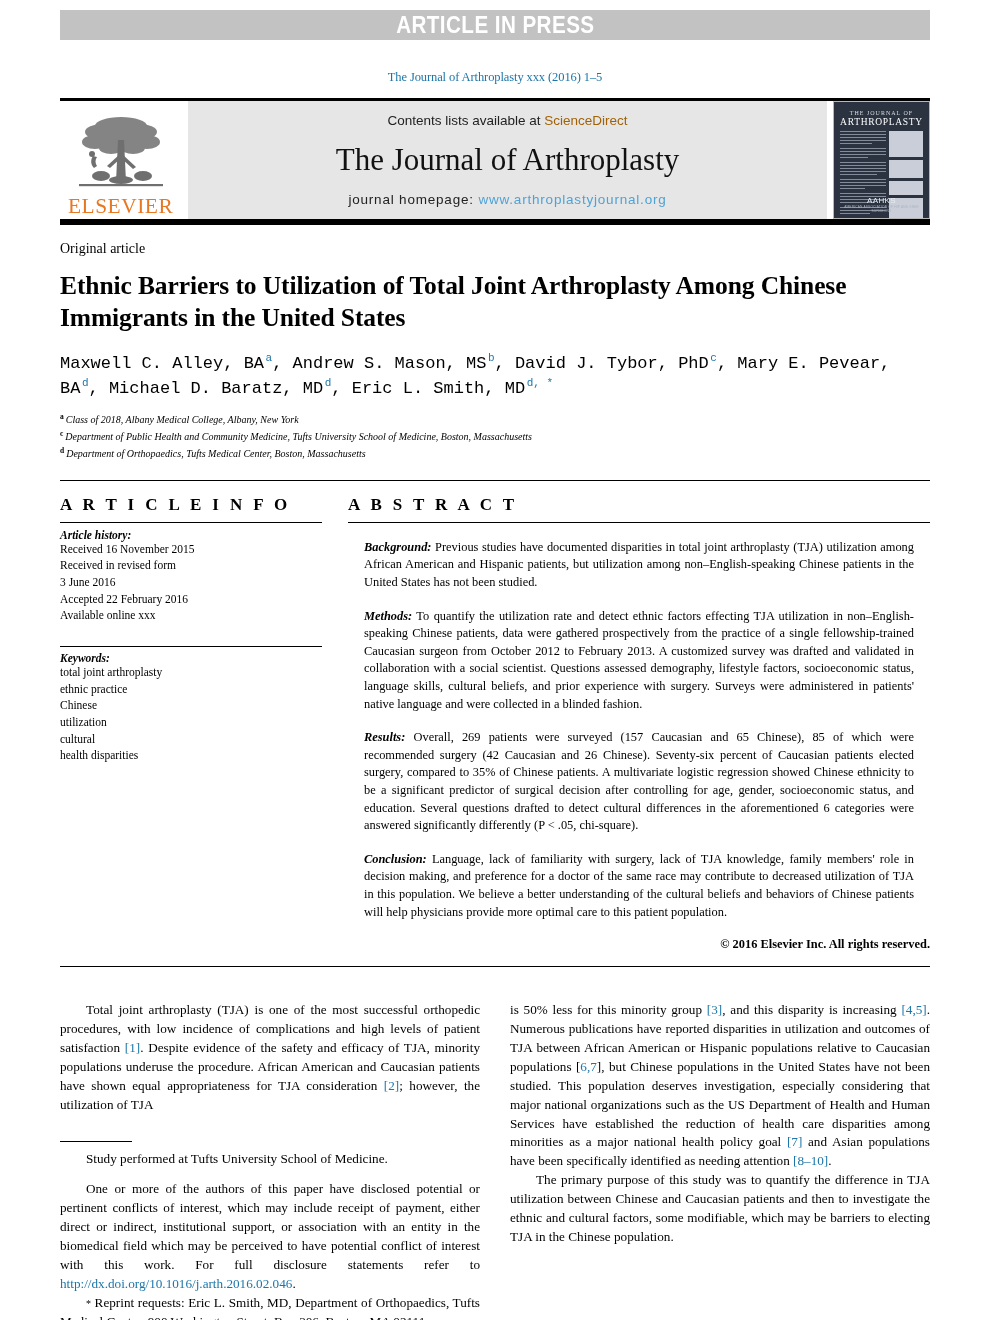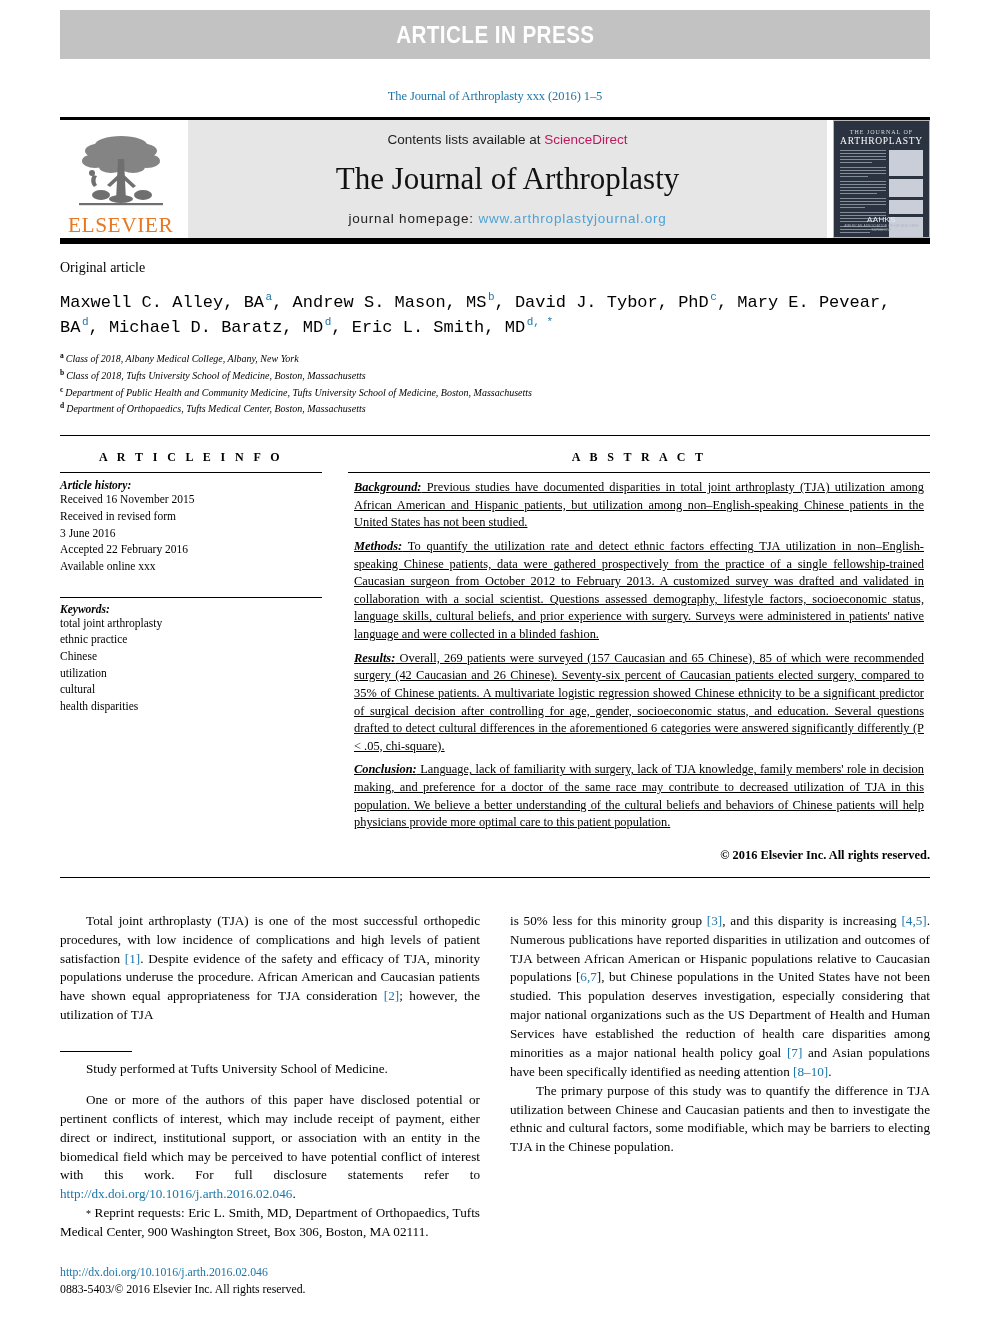--- a/index.html
+++ b/index.html
@@ -19,21 +19,21 @@
     width: 990px;
     height: 1320px;
     position: relative;
     box-sizing: border-box;
     padding: 0 60px;
   }
 
   
   .aip-banner {
     margin: 10px 0 0 0;
-    height: 49px;
+    height: 30px;
     background: #c2c2c2;
     display: flex;
     align-items: center;
     justify-content: center;
   }
   .aip-banner .aip-text {
     color: #ffffff;
     font-family: "Liberation Sans", sans-serif;
     font-weight: bold;
     font-size: 24px;
@@ -97,21 +97,21 @@
     padding: 12px 0 12px 0;
     box-sizing: border-box;
     margin: 0 6px;
   }
   .contents-line {
     font-family: "Liberation Sans", sans-serif;
     font-size: 13.5px;
     color: #222;
   }
   .contents-line .sd {
-    color: #be185d;
+    color: #a16207;
   }
   .journal-title {
     font-family: "Liberation Serif", serif;
     font-size: 31px;
     color: #111;
     letter-spacing: 0px;
   }
   .homepage-line {
     font-family: "Liberation Sans", sans-serif;
     font-size: 13.5px;
@@ -245,23 +245,22 @@
     box-sizing: border-box;
   }
   .col-abstract {
     flex: 1 1 auto;
     padding-left: 8px;
     box-sizing: border-box;
   }
   .sec-head {
     font-family: "Liberation Serif", serif;
     font-weight: bold;
-    font-size: 12px;
+    font-size: 17px;
     letter-spacing: 3.4px;
-    text-align: center;
   }
   .thin-rule {
     border-top: 1.5px solid #000;
     margin-top: 7px;
     margin-bottom: 6px;
   }
   .history-label, .kw-label {
     font-style: italic;
     font-weight: bold;
     font-size: 11.5px;
@@ -271,21 +270,21 @@
     line-height: 1.45;
   }
   .kw-block { margin-top: 22px; }
   .kw-block .thin-rule { margin-bottom: 5px; }
 
   .abstract-body {
     font-size: 12.4px;
     line-height: 1.42;
     text-align: justify;
   }
-  .abstract-body p { margin: 6px; text-decoration: underline; }
+  .abstract-body p { margin: 16px; }
   .abstract-body .lbl { font-style: italic; font-weight: bold; }
   .copyright {
     text-align: right;
     font-size: 12.4px;
     font-weight: bold;
     margin-top: 16px;
   }
 
   .info-rule-bottom {
     border-top: 1px solid #000;
@@ -427,28 +426,28 @@
       <div class="cover-aahks">
         <span>AAHKS</span>
         <small>AMERICAN ASSOCIATION OF HIP AND KNEE SURGEONS</small>
       </div>
     </div>
 
   </div>
   <div class="masthead-rule-bottom"></div>
 
   <div class="article-type">Original article</div>
+  <h1 class="article-title">Ethnic Barriers to Utilization of Total Joint Arthroplasty Among Chinese Immigrants in the United States</h1>
 
   <div class="authors">
     <span><span>Maxwell C. Alley, BA</span><sup>a</sup><span>, </span></span><span><span>Andrew S. Mason, MS</span><sup>b</sup><span>, </span></span><span><span>David J. Tybor, PhD</span><sup>c</sup><span>, </span></span><span><span>Mary E. Pevear, BA</span><sup>d</sup><span>, </span></span><span><span>Michael D. Baratz, MD</span><sup>d</sup><span>, </span></span><span><span>Eric L. Smith, MD</span><sup>d, *</sup></span>
   </div>
 
   <div class="affiliations">
     <div><sup>a</sup><span>Class of 2018, Albany Medical College, Albany, New York</span></div>
-    <div><sup>b</sup><span>Class of 2018, Tufts University School of Medicine, Boston, Massachusetts</span></div>
     <div><sup>c</sup><span>Department of Public Health and Community Medicine, Tufts University School of Medicine, Boston, Massachusetts</span></div>
     <div><sup>d</sup><span>Department of Orthopaedics, Tufts Medical Center, Boston, Massachusetts</span></div>
   </div>
 
   <div class="info-rule-top"></div>
 
   <div class="info-abstract">
 
     <div class="col-info">
       <div class="sec-head">A R T I C L E   I N F O</div>

